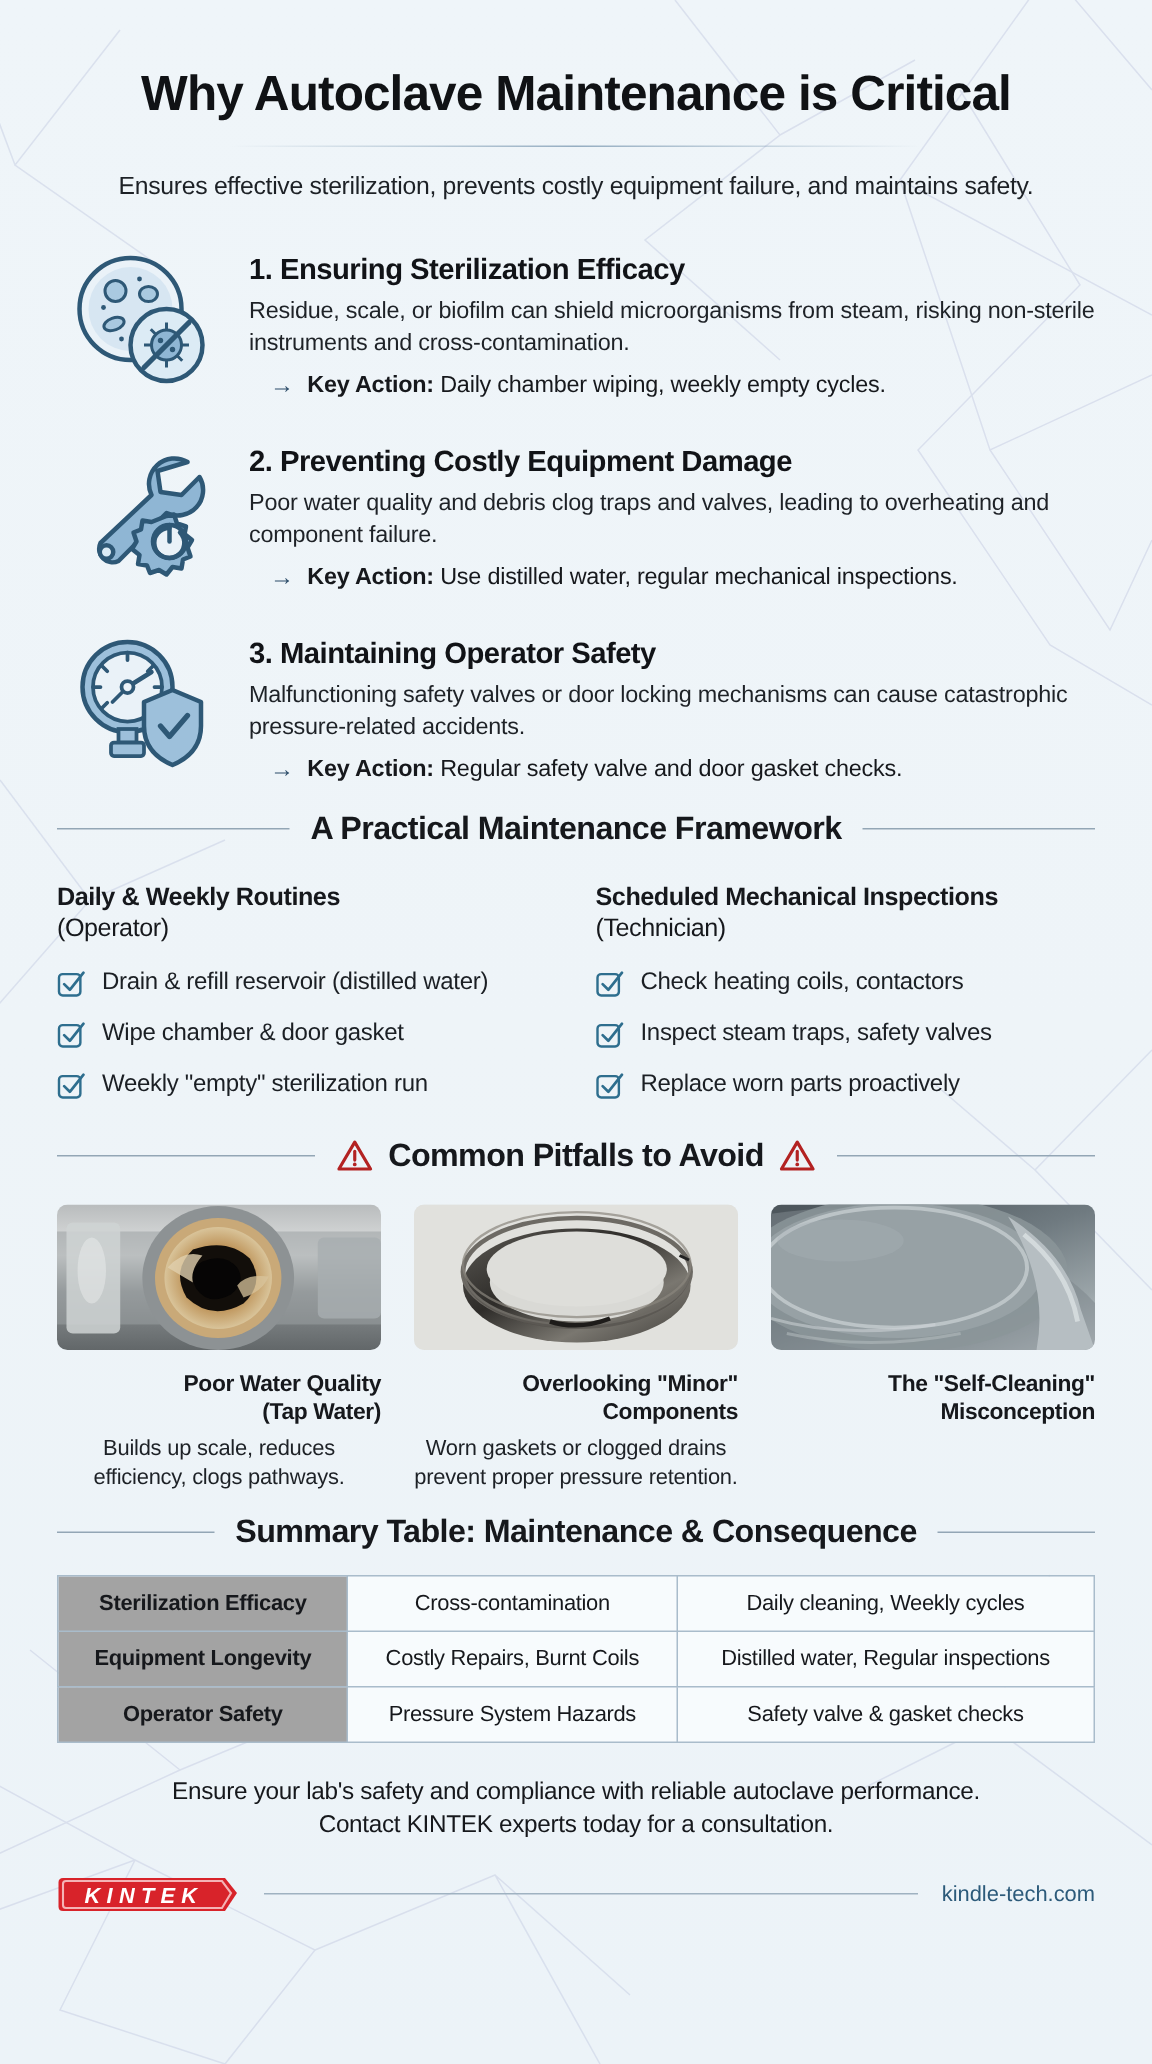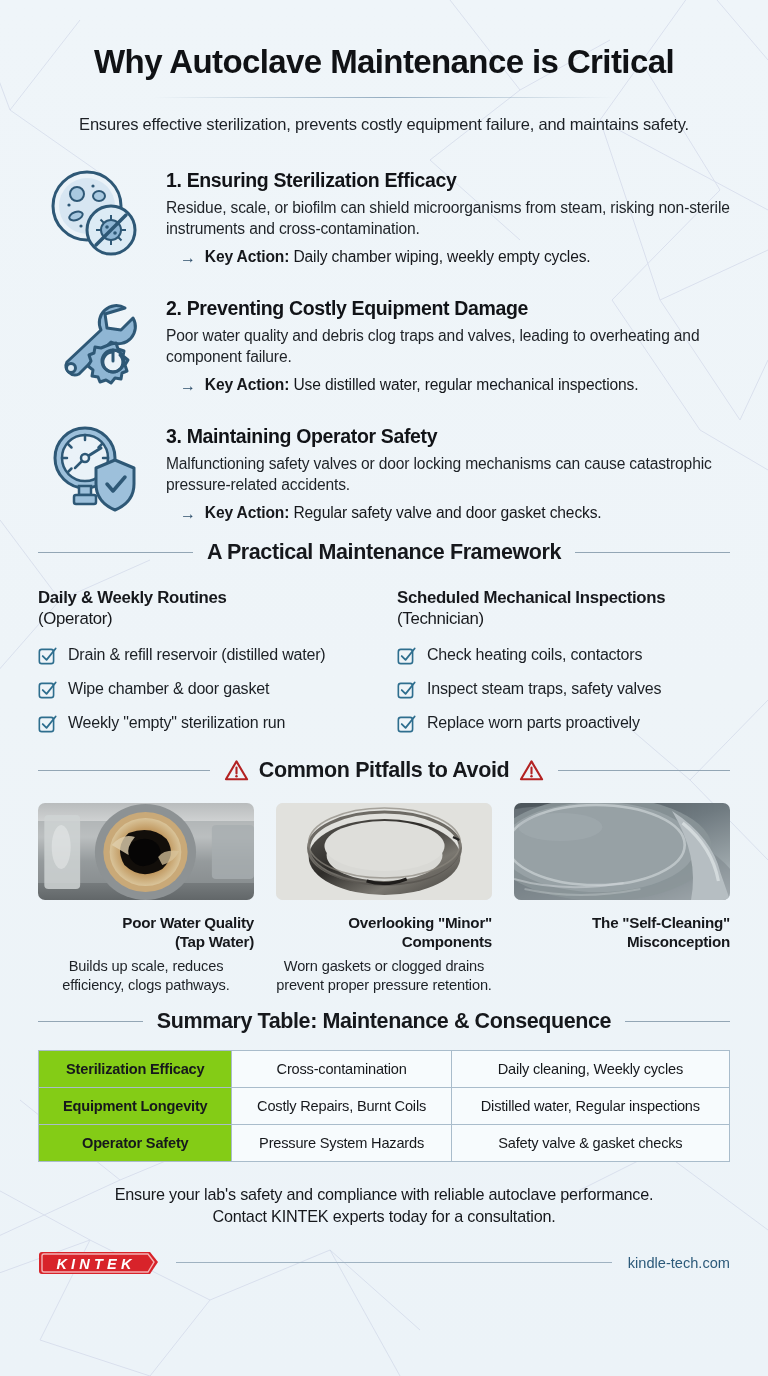--- a/index.html
+++ b/index.html
@@ -59,21 +59,21 @@
   
   .pit-row { display: flex; gap: 22px; margin-top: 20px; }
   .pit { flex: 1; }
   .pit-img { width: 100%; height: 97px; border-radius: 7px; overflow: hidden; display: block; }
   .pit-t { text-align: right; font-size: 15.2px; font-weight: 700; line-height: 1.26; margin-top: 13px; letter-spacing: -0.25px; }
   .pit-d { text-align: center; font-size: 14.6px; line-height: 1.3; margin-top: 6px; color: #1d2126; letter-spacing: -0.15px; }
 
   
   table { width: 100%; border-collapse: collapse; margin-top: 16px; }
   td { border: 1px solid #a9bccb; padding: 10px 8px; font-size: 14.6px; text-align: center; letter-spacing: -0.2px; }
-  td.rowh { background: #84cc16; font-weight: 700; width: 28%; }
+  td.rowh { background: #a3a3a3; font-weight: 700; width: 28%; }
   td.plain { background: #f7fbfd; text-align: center; }
 
   
   .cta { text-align: center; font-size: 16.2px; line-height: 1.34; margin-top: 22px; letter-spacing: -0.2px; }
   .foot { display: flex; align-items: center; gap: 16px; margin-top: 20px; }
   .foot .ln { flex: 1; height: 1px; background: #9fb2c1; }
   .foot-site { font-size: 14.6px; color: #2c5a7a; }
 
   .logo { position: relative; width: 122px; height: 30px; flex: 0 0 122px; }
 </style>

